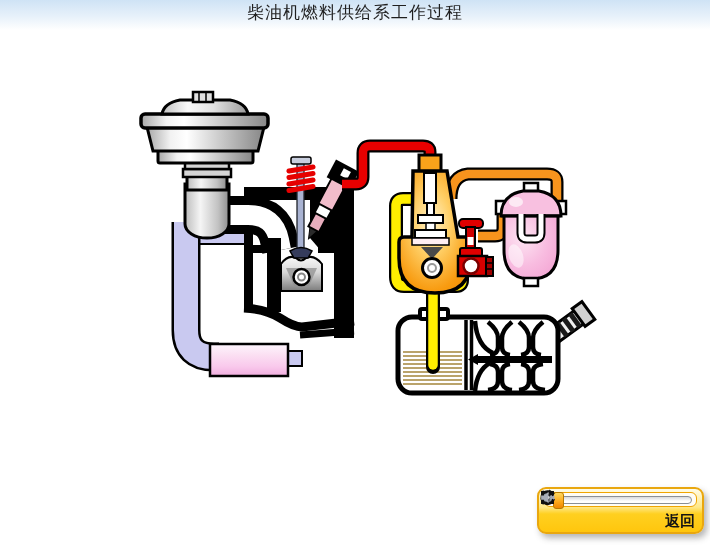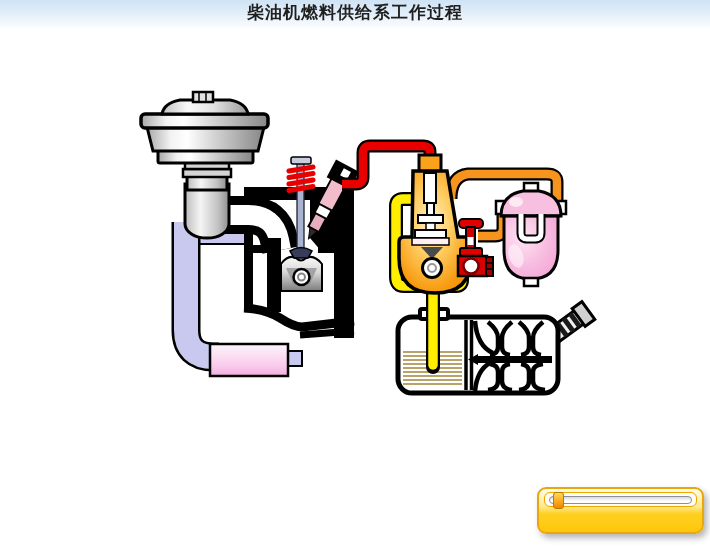--- a/index.html
+++ b/index.html
@@ -1,21 +1,21 @@
 <!DOCTYPE html>
 <html><head>
 <meta charset="utf-8">
 <style>
   html,body{margin:0;padding:0;background:#fff;}
   body{width:710px;height:549px;overflow:hidden;font-family:"Liberation Sans",sans-serif;}
   #stage{position:relative;width:710px;height:549px;background:#fff;}
   .titlebar{
     position:absolute;left:0;top:0;width:710px;height:30px;
     background:linear-gradient(180deg,#cfe3f5 0%,#e7f1fa 55%,#ffffff 100%);
-    text-align:center;font-size:17px;font-weight:bold;color:#1f1f1f;
+    text-align:center;font-size:17px;font-weight:normal;color:#1f1f1f;
     line-height:26px;letter-spacing:1px;
   }
   svg{position:absolute;left:0;top:0;}
   
   .panel{
     position:absolute;left:537px;top:487px;width:167px;height:47px;
     box-sizing:border-box;border:2px solid #e9a70f;border-radius:9px;
     background:linear-gradient(180deg,#fffce8 0%,#ffe888 42%,#ffd020 58%,#ffc60d 100%);
     box-shadow:3px 4px 6px rgba(90,90,90,.45);
   }
@@ -263,15 +263,37 @@
       <ellipse cx="516" cy="202" rx="7" ry="5" fill="#fff" opacity=".65"></ellipse>
     </g>
   </svg>
 
   <div class="panel">
     <div class="trackbox">
       <div class="track">
         <div class="thumb" style="left: 2%;"></div>
       </div>
     </div>
+    <div class="btnrow">
+      <svg class="btn" viewBox="0 0 16 16">
+        <polygon points="4,2.5 13,8 4,13.5" fill="none" stroke="#111" stroke-width="2" stroke-linejoin="round"></polygon>
+      </svg>
+      <svg class="btn" viewBox="0 0 16 16">
+        <line x1="6" y1="2.5" x2="6" y2="13.5" stroke="#9099a3" stroke-width="2.6"></line>
+        <line x1="11" y1="2.5" x2="11" y2="13.5" stroke="#9099a3" stroke-width="2.6"></line>
+      </svg>
+      <svg class="btn" viewBox="0 0 16 16">
+        <rect x="3" y="3" width="10" height="10" fill="none" stroke="#111" stroke-width="2.2"></rect>
+      </svg>
+      <svg class="btn" viewBox="0 0 16 16">
+        <path d="M13.2,5.2 A5.8,5.8 0 1 0 13.9,9.2" fill="none" stroke="#111" stroke-width="2.4"></path>
+        <polygon points="9.5,0.5 15,4 9.5,6.8" fill="#111"></polygon>
+      </svg>
+      <svg class="btn" viewBox="0 0 16 16">
+        <polygon points="2,6 5,6 9,2.5 9,13.5 5,10 2,10" fill="#a8aeb8"></polygon>
+        <line x1="11" y1="6.5" x2="14.5" y2="9.5" stroke="#a8aeb8" stroke-width="1.6"></line>
+        <line x1="14.5" y1="6.5" x2="11" y2="9.5" stroke="#a8aeb8" stroke-width="1.6"></line>
+      </svg>
+      <span class="ret">返回</span>
+    </div>
   </div>
 
 </div>
 
 </body></html>

